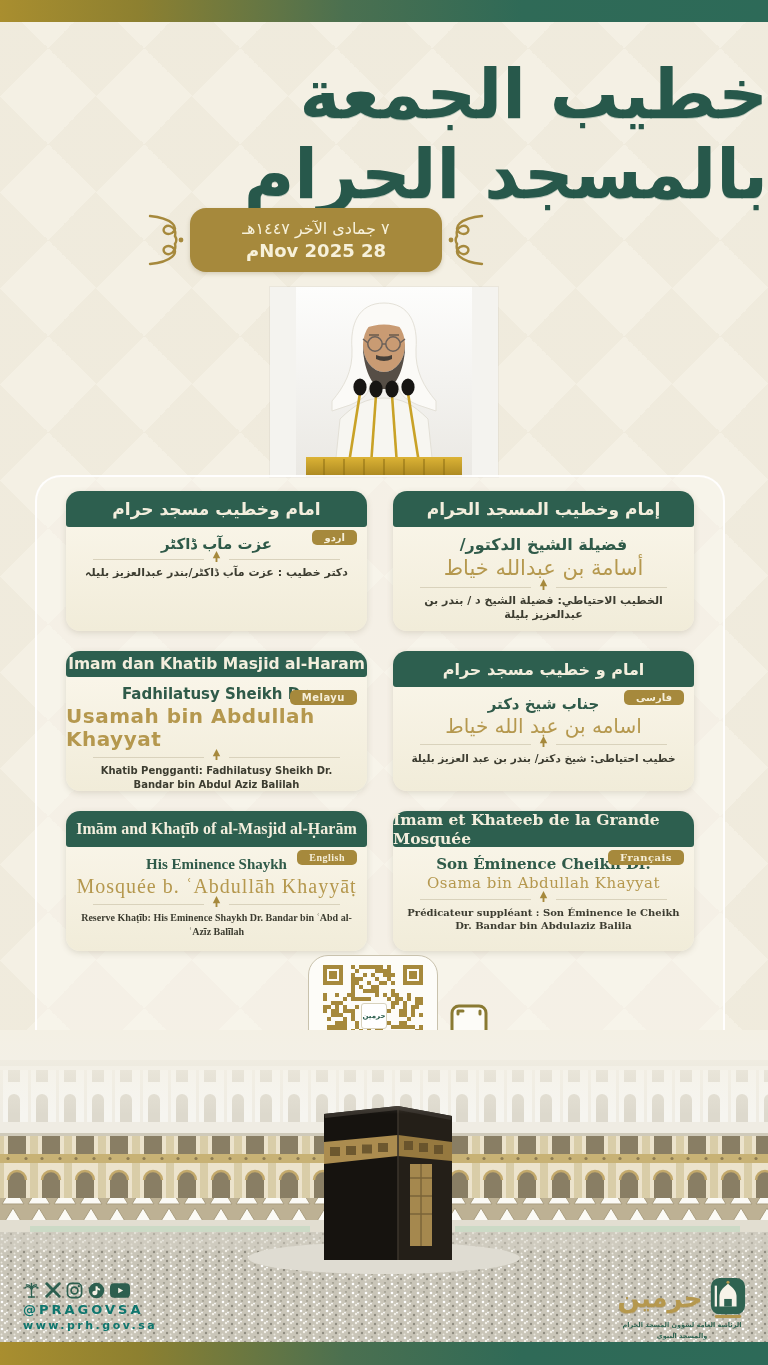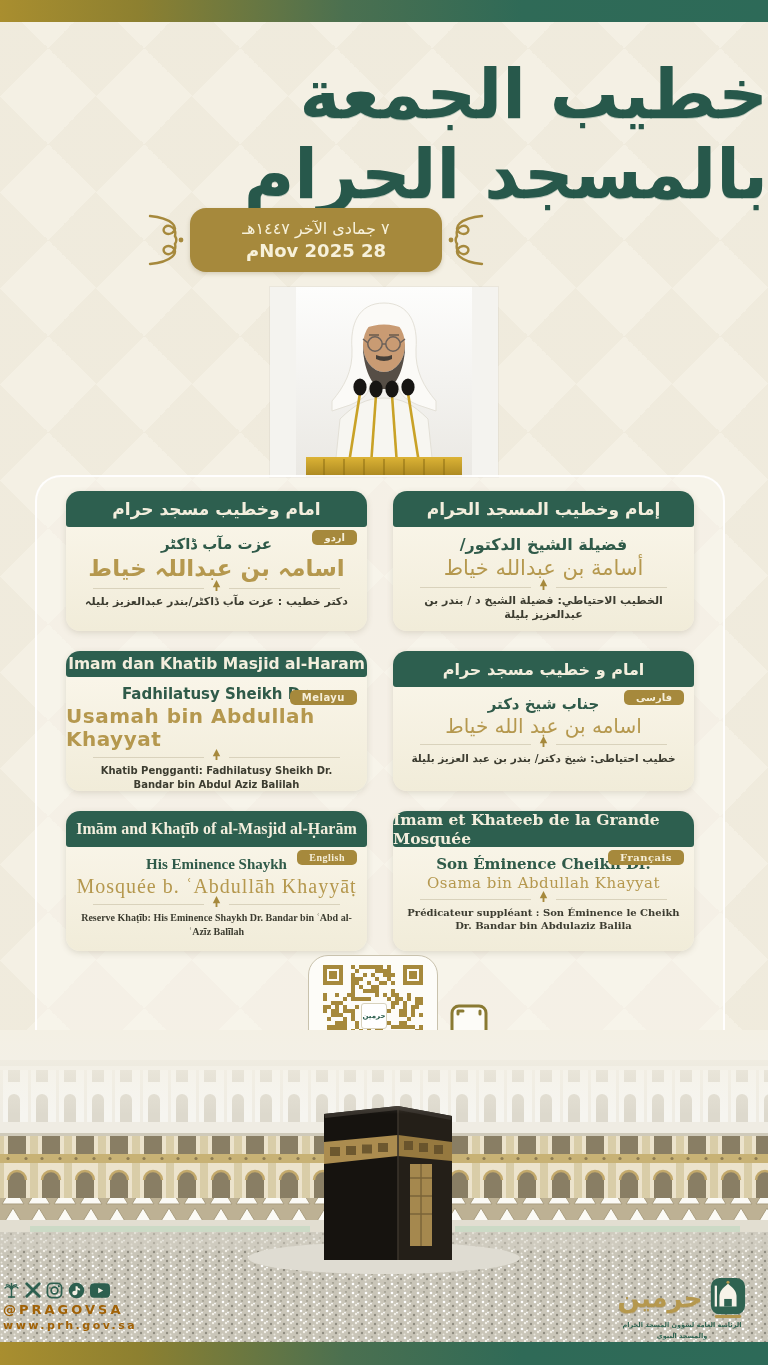--- a/index.html
+++ b/index.html
@@ -132,21 +132,21 @@
     display:flex;align-items:center;justify-content:center;
     font-size:7px;color:#2d5f4f;font-weight:bold;direction:rtl;
   }
   .phone-hand{position:absolute;top:1000px;left:438px;width:70px;height:82px;}
 
   
   .photo{position:absolute;left:0;top:1030px;width:768px;height:312px;}
 
   
   .social{
-    position:absolute;left:3px;top:1281px;z-index:5;color:#a16207;
+    position:absolute;left:23px;top:1281px;z-index:5;color:#0f766e;
   }
   .social-icons{display:flex;align-items:center;gap:5px;height:18px;}
   .handle{font-size:13px;font-weight:bold;letter-spacing:3px;margin-top:3px;}
   .website{font-size:11px;font-weight:bold;letter-spacing:2.5px;margin-top:2px;}
 
   .brand{
     position:absolute;right:16px;top:1276px;z-index:5;text-align:center;width:140px;
   }
   .brand-row{display:flex;align-items:center;justify-content:center;gap:6px;}
   .brand-callig{
@@ -238,21 +238,20 @@
 
 <div class="panel">
   <div class="cards">
 
     <div class="card rtl f-ur">
       <div class="card-header">
           <span>امام وخطیب مسجد حرام</span>
         </div>
       <span class="tag">اردو</span>
       <div class="honorific">عزت مآب ڈاکٹر</div>
-      <div class="name">اسامہ بن عبداللہ خیاط</div>
       <div class="divider">
           <span class="line"></span>
           <svg class="palm-orn" viewBox="0 0 14 14">
             <path d="M7 1 L11 9 L8 9 L8 13 L6 13 L6 9 L3 9 Z" fill="#a6893c"></path>
           </svg>
           <span class="line"></span>
         </div>
       <div class="reserve">دکتر خطیب : عزت مآب ڈاکٹر/بندر عبدالعزیز بلیلہ</div>
     </div>
 

